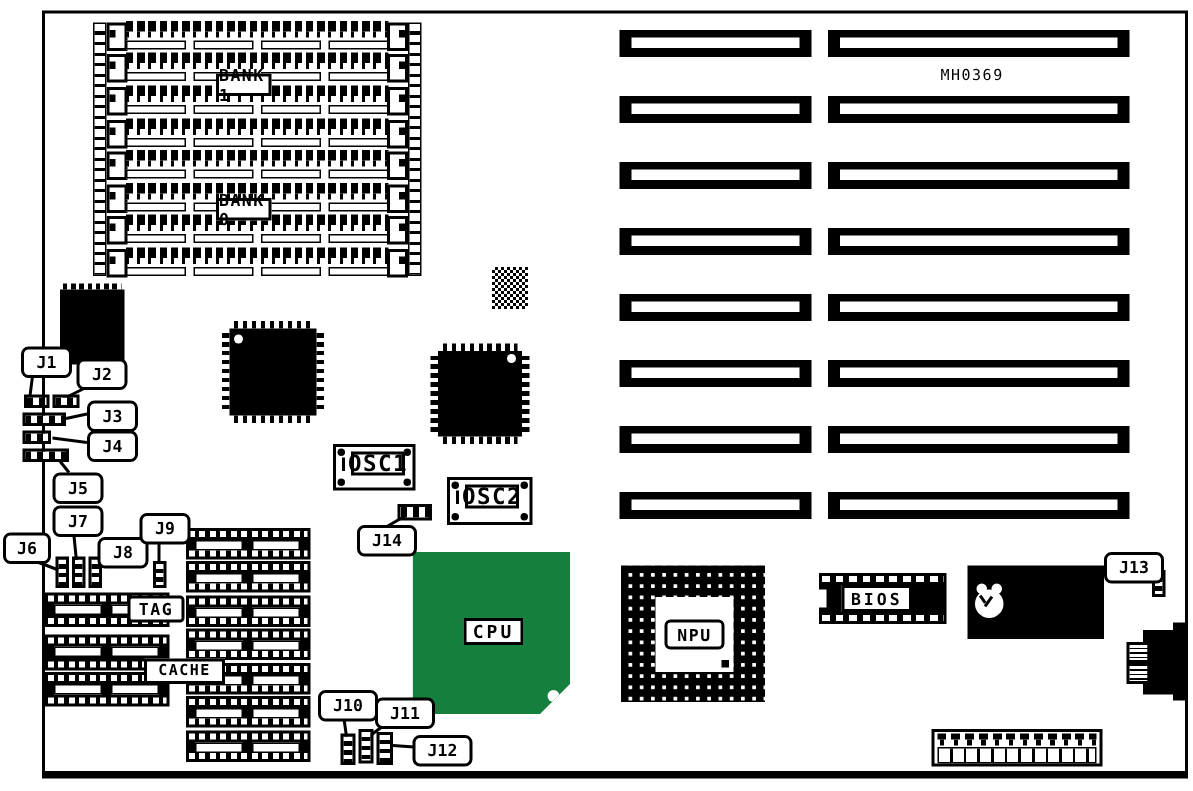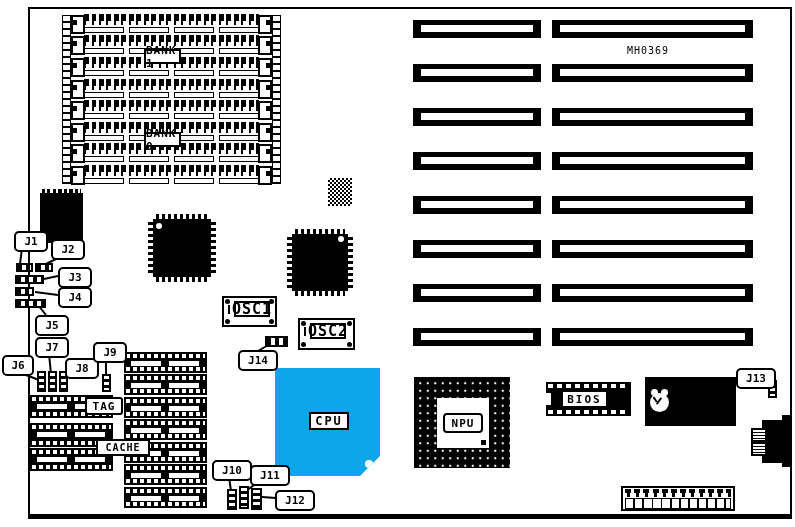--- a/index.html
+++ b/index.html
@@ -59,21 +59,21 @@
           background-image:linear-gradient(45deg,#000 25%,transparent 25% 75%,#000 75%),
                            linear-gradient(45deg,#000 25%,#fff 25% 75%,#000 75%);
           background-size:4px 4px; background-position:0 0,2px 2px; }
 
   .osc { position:absolute; background:#fff; border:2px solid #000; }
   .odot { position:absolute; width:5px; height:5px; background:#000; border-radius:50%; }
   .odot.tl{left:1px;top:1px} .odot.tr{right:1px;top:1px} .odot.bl{left:1px;bottom:1px} .odot.br{right:1px;bottom:1px}
   .otick { position:absolute; left:4px; top:7px; width:2px; height:9px; background:#000; }
   .osc .lbl { position:absolute; left:10px; top:3px; width:36px; height:16px; font-size:15px; }
 
-  .cpu { position:absolute; left:275px; top:368px; width:105px; height:108px; background:#0ea5e9;
+  .cpu { position:absolute; left:275px; top:368px; width:105px; height:108px; background:#15803d;
          clip-path:polygon(0 0,100% 0,100% calc(100% - 20px),calc(100% - 20px) 100%,0 100%); }
   .cpu .lbl { position:absolute; left:34px; top:44px; width:40px; height:18px; font-size:12px; letter-spacing:2px; }
   .cpudot { position:absolute; left:90px; top:92px; width:8px; height:8px; background:#fff; border-radius:50%; }
 
   .npu { position:absolute; left:414px; top:377px; width:96px; height:91px; background-color:#000;
          background-image:radial-gradient(#fff 1.3px,transparent 1.5px);
          background-size:7.5px 7.5px; background-position:2.5px 2.5px; }
   .npu-inner { position:absolute; inset:21px 21px 20px 23px; background:#fff;
                display:flex; align-items:center; justify-content:center; }
   .npu-inner .lbl { width:40px; height:20px; border-radius:4px; }

